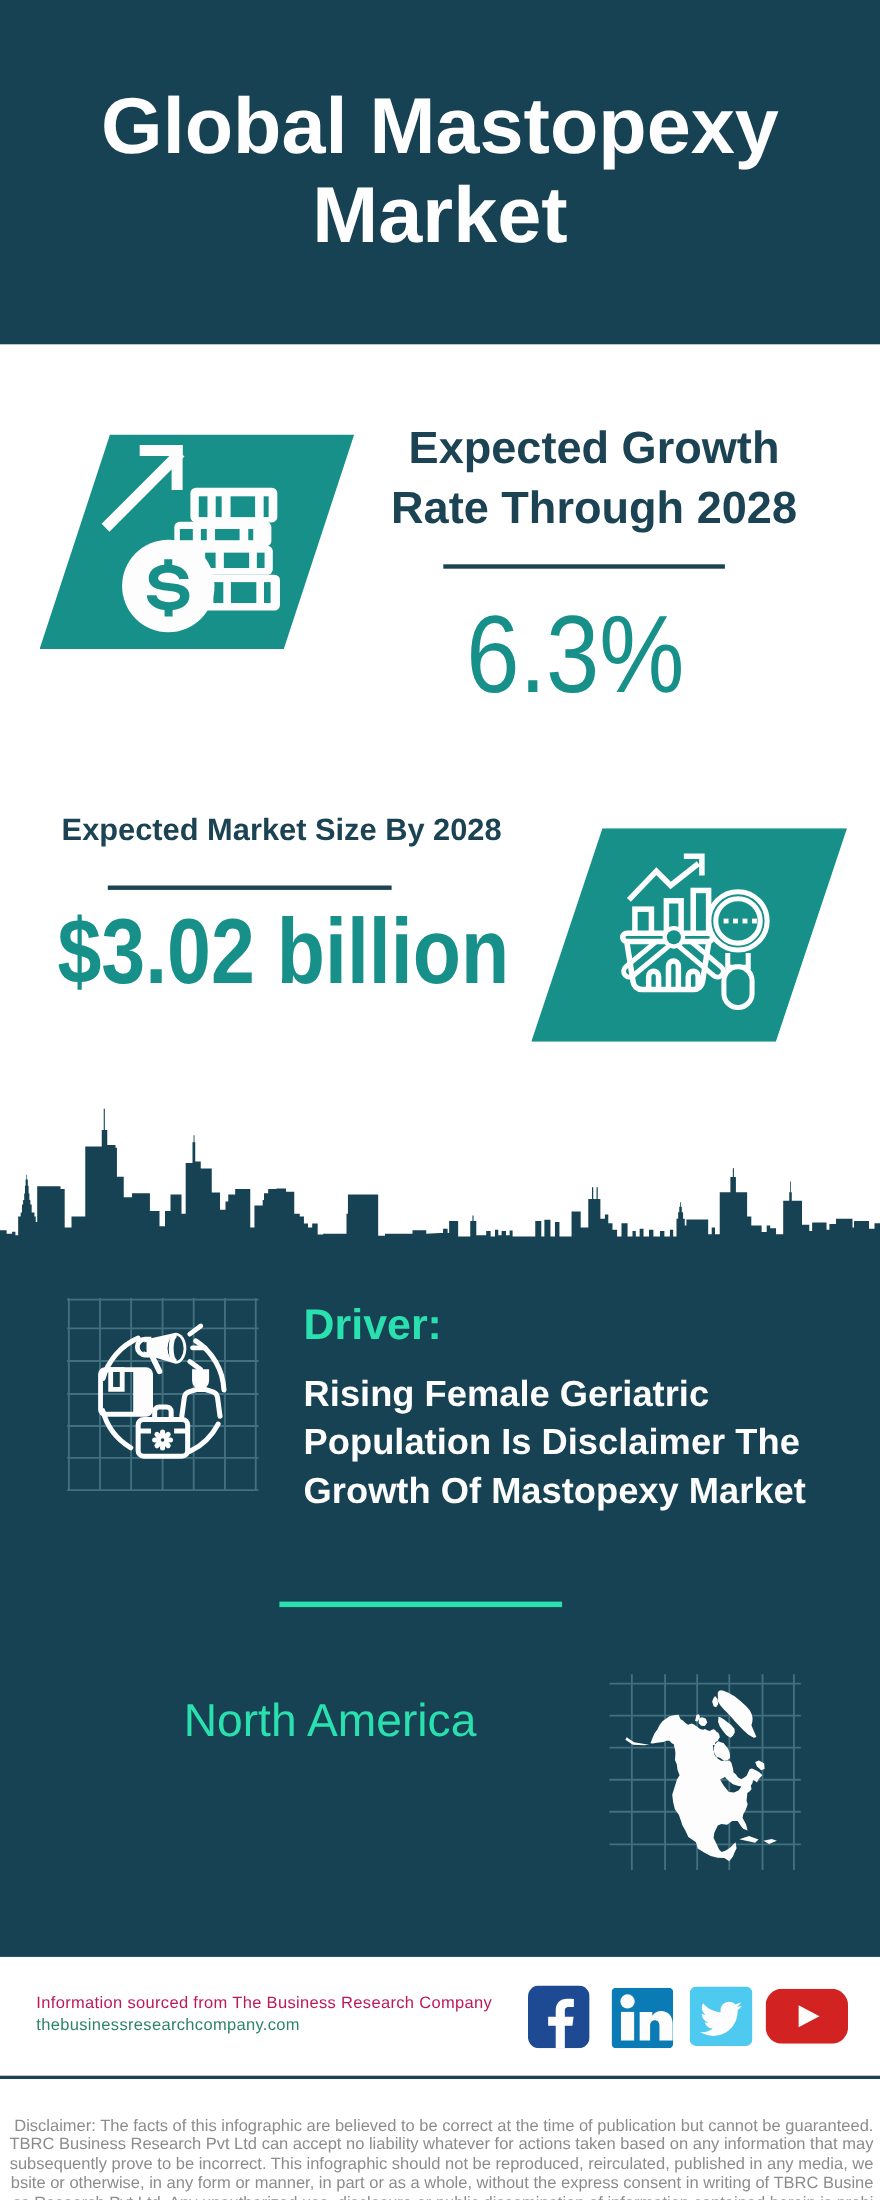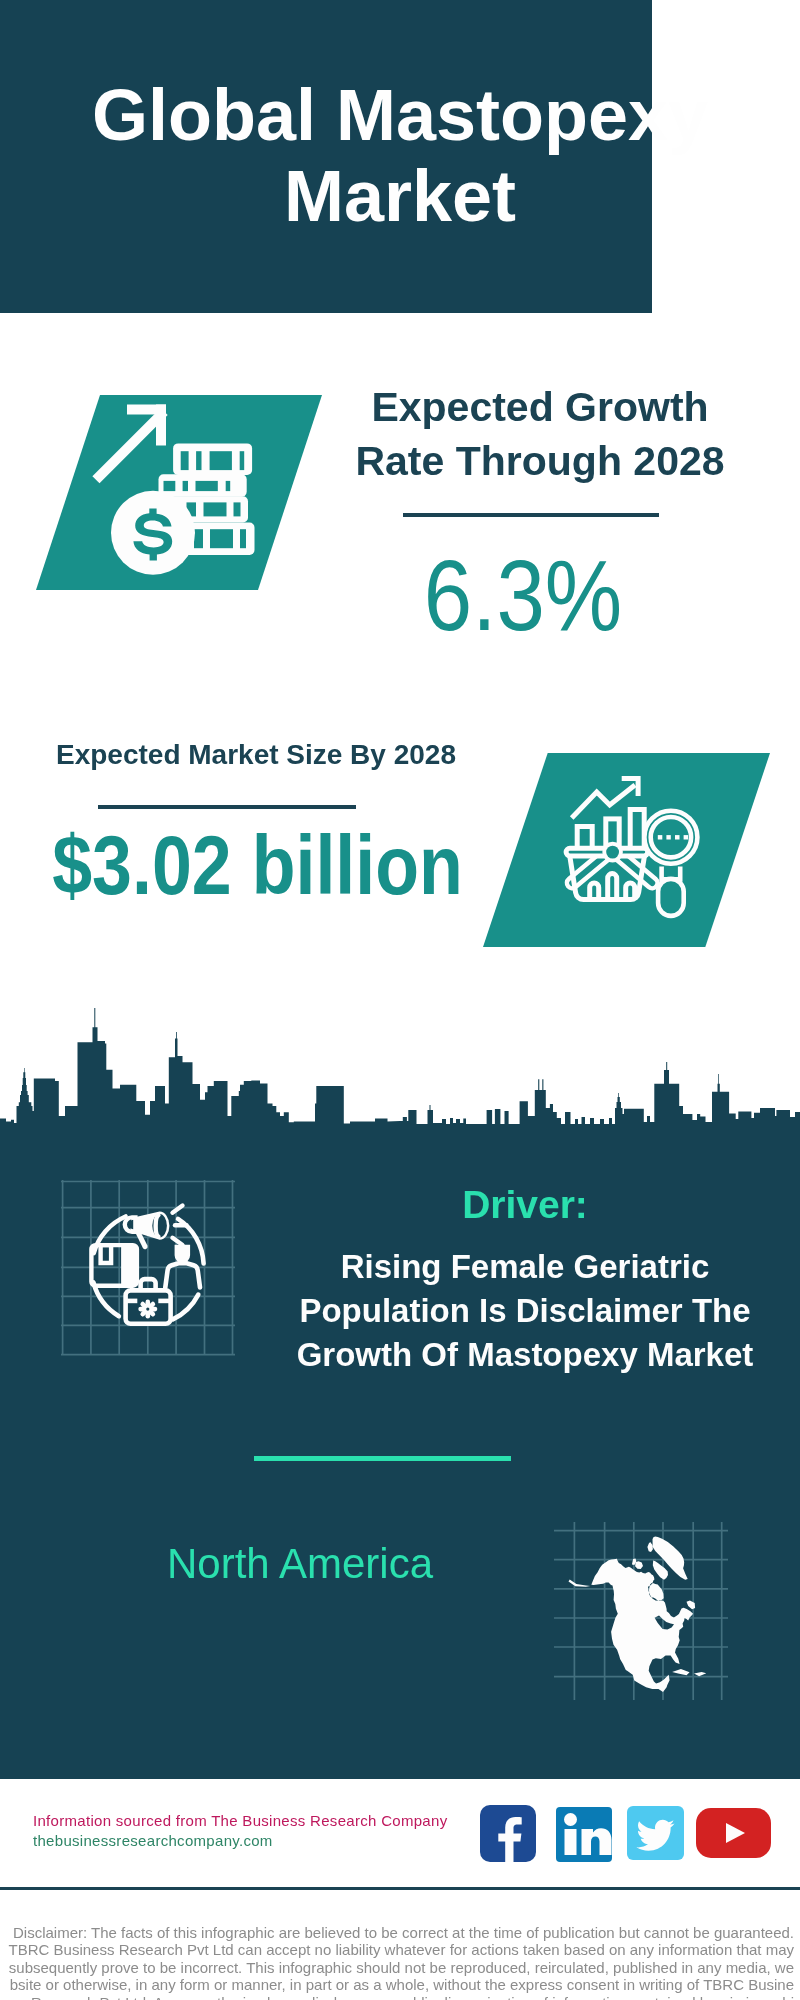--- a/index.html
+++ b/index.html
@@ -1,21 +1,21 @@
 <!DOCTYPE html>
 <html><head>
 <meta charset="utf-8">
 <style>
   * { margin:0; padding:0; box-sizing:border-box; }
   html,body { width:800px; height:2000px; }
   body { background:#ffffff; font-family:"Liberation Sans", sans-serif; overflow:hidden; }
   .page { position:relative; width:800px; height:2000px; background:#fff; }
 
   
-  .header { position:absolute; left:0; top:0; width:652px; height:313px; background:#164253; }
+  .header { position:absolute; left:0; top:0; width:800px; height:313px; background:#164253; }
   .header .title { position:absolute; left:80px; top:75px; width:640px; text-align:center;
     color:#fefefe; font-size:72px; font-weight:bold; line-height:81px; }
 
   
   .para1 { position:absolute; left:36px; top:395px; width:286px; height:195px; }
   .sec1text { position:absolute; left:350px; top:380px; width:380px; text-align:center; }
   .lbl { color:#1b4353; font-size:41px; font-weight:bold; line-height:54px; }
   .rule { height:4px; width:256px; background:#1b4353; margin:25px auto 0; position:relative; left:-9px; }
   .big { color:#18908a; font-size:100px; font-weight:500; line-height:100px; margin-top:28px; position:relative; left:-17px; transform:scaleX(0.87); }
 
@@ -25,21 +25,21 @@
   .rule2 { height:4px; width:258px; background:#1b4353; margin:23px auto 0; position:relative; left:-29px; }
   .big2 { color:#18908a; font-size:84px; font-weight:bold; line-height:84px; margin-top:14px; position:relative; left:-33px; transform:scaleX(0.854); white-space:nowrap; }
   .para2 { position:absolute; left:483px; top:753px; width:287px; height:194px; }
 
   
   .darkwrap { position:absolute; left:0; top:1006px; width:800px; height:773px; }
   .skyline { position:absolute; left:0; top:0; display:block; }
   .darkfill { position:absolute; left:0; top:123px; width:800px; height:650px; background:#164253; }
 
   .drivericon { position:absolute; left:55px; top:1174px; width:185px; height:185px; }
-  .drivertext { position:absolute; left:290px; top:1184px; width:470px; text-align:center; }
+  .drivertext { position:absolute; left:276px; top:1184px; width:470px; }
   .driverhead { color:#2ae0ae; font-size:39px; font-weight:bold; line-height:42px; }
   .driverbody { color:#fdfdfd; font-size:33px; font-weight:bold; line-height:43.8px; margin-top:19px; }
   .greenrule { position:absolute; left:254px; top:1456px; width:257px; height:5px; background:#2ae0ae; }
   .regiontext { position:absolute; left:95px; top:1540px; width:400px; text-align:center; }
   .regionname { color:#2ae0ae; font-size:42px; font-weight:normal; line-height:47px; position:relative; left:5px; }
   .regionbody { color:#fdfdfd; font-size:43px; font-weight:normal; line-height:47px; letter-spacing:1px; text-indent:1px; }
   .mapbox { position:absolute; left:548px; top:1500px; width:185px; height:200px; overflow:hidden; }
   .footer { position:absolute; left:0; top:0; width:800px; height:2000px; background:transparent; pointer-events:none; }
   .srcline { position:absolute; left:33px; top:1812px; font-size:15px; color:#be185d; letter-spacing:0.3px; }
   .srcline2 { position:absolute; left:33px; top:1832px; font-size:15px; color:#2e8566; letter-spacing:0.3px; }

